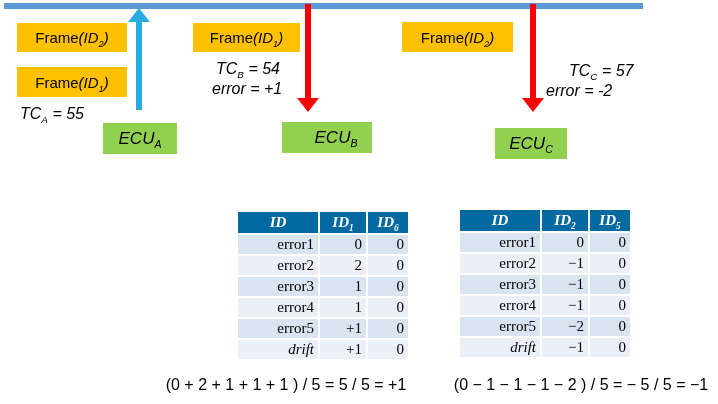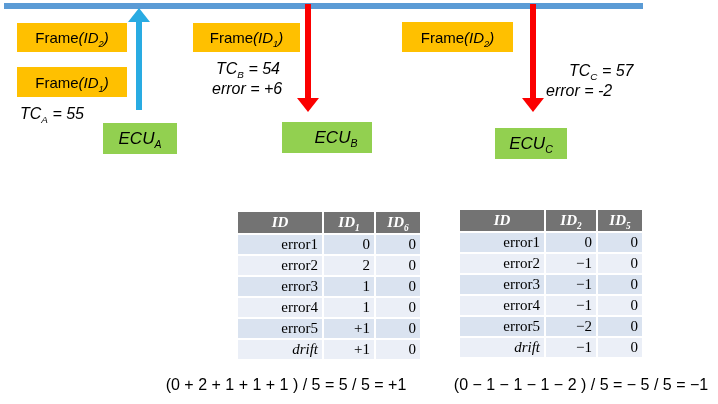--- a/index.html
+++ b/index.html
@@ -23,25 +23,25 @@
            font-size:15px; white-space:nowrap; }
   .ecu   { position:absolute; background:#92D050; display:flex; align-items:center; justify-content:center;
            font-size:17px; font-style:italic; white-space:nowrap; }
 
   .anno { position:absolute; font-style:italic; font-size:16px; white-space:nowrap; }
   sub { font-size:0.62em; line-height:0; }
 
   
   table.dtab { position:absolute; border-collapse:separate; border-spacing:2px;
                font-family:"Liberation Serif", serif; font-size:15px; }
-  table.dtab th { background:#737373; color:#fff; font-weight:bold; font-style:italic;
+  table.dtab th { background:#0369a1; color:#fff; font-weight:bold; font-style:italic;
                   height:21px; text-align:center; padding:0 4px; }
   table.dtab td { height:19px; text-align:right; padding:0 4px; }
   table.dtab tr.odd  td { background:#DAE3F0; }
-  table.dtab tr.even td { background:#EBEFF7;padding-left:8px; }
+  table.dtab tr.even td { background:#EBEFF7; }
   td.c1 { width:72px; }
   td.c2 { width:38px; }
   td.c3 { width:32px; }
   .drift { font-style:italic; }
 
   .formula { position:absolute; top:376px; font-size:16px; text-align:center; white-space:nowrap; }
 </style>
 </head>
 <body>
 
@@ -70,21 +70,21 @@
   <div class="frame" style="left:402px;top:22px;width:111px;height:30px;">
     <span><span>Frame</span><i><span>(ID</span><sub>2</sub><span>)</span></i></span>
   </div>
 
   <div class="anno" style="left:20px;top:105px;">
     <span>TC</span><sub>A</sub><span> = 55</span>
   </div>
   <div class="anno" style="left:216px;top:60px;">
     <span>TC</span><sub>B</sub><span> = 54</span>
   </div>
-  <div class="anno" style="left:212px;top:80px;">error = +6</div>
+  <div class="anno" style="left:212px;top:80px;">error = +1</div>
   <div class="anno" style="left:569px;top:62px;">
     <span>TC</span><sub>C</sub><span> = 57</span>
   </div>
   <div class="anno" style="left:546px;top:82px;">error = -2</div>
 
   <div class="ecu" style="left:103px;top:123px;width:74px;height:31px;">
     <span><span>ECU</span><sub>A</sub></span>
   </div>
   <div class="ecu" style="left:282px;top:122px;width:72px;height:31px;padding-left:18px;">
     <span><span>ECU</span><sub>B</sub></span>

